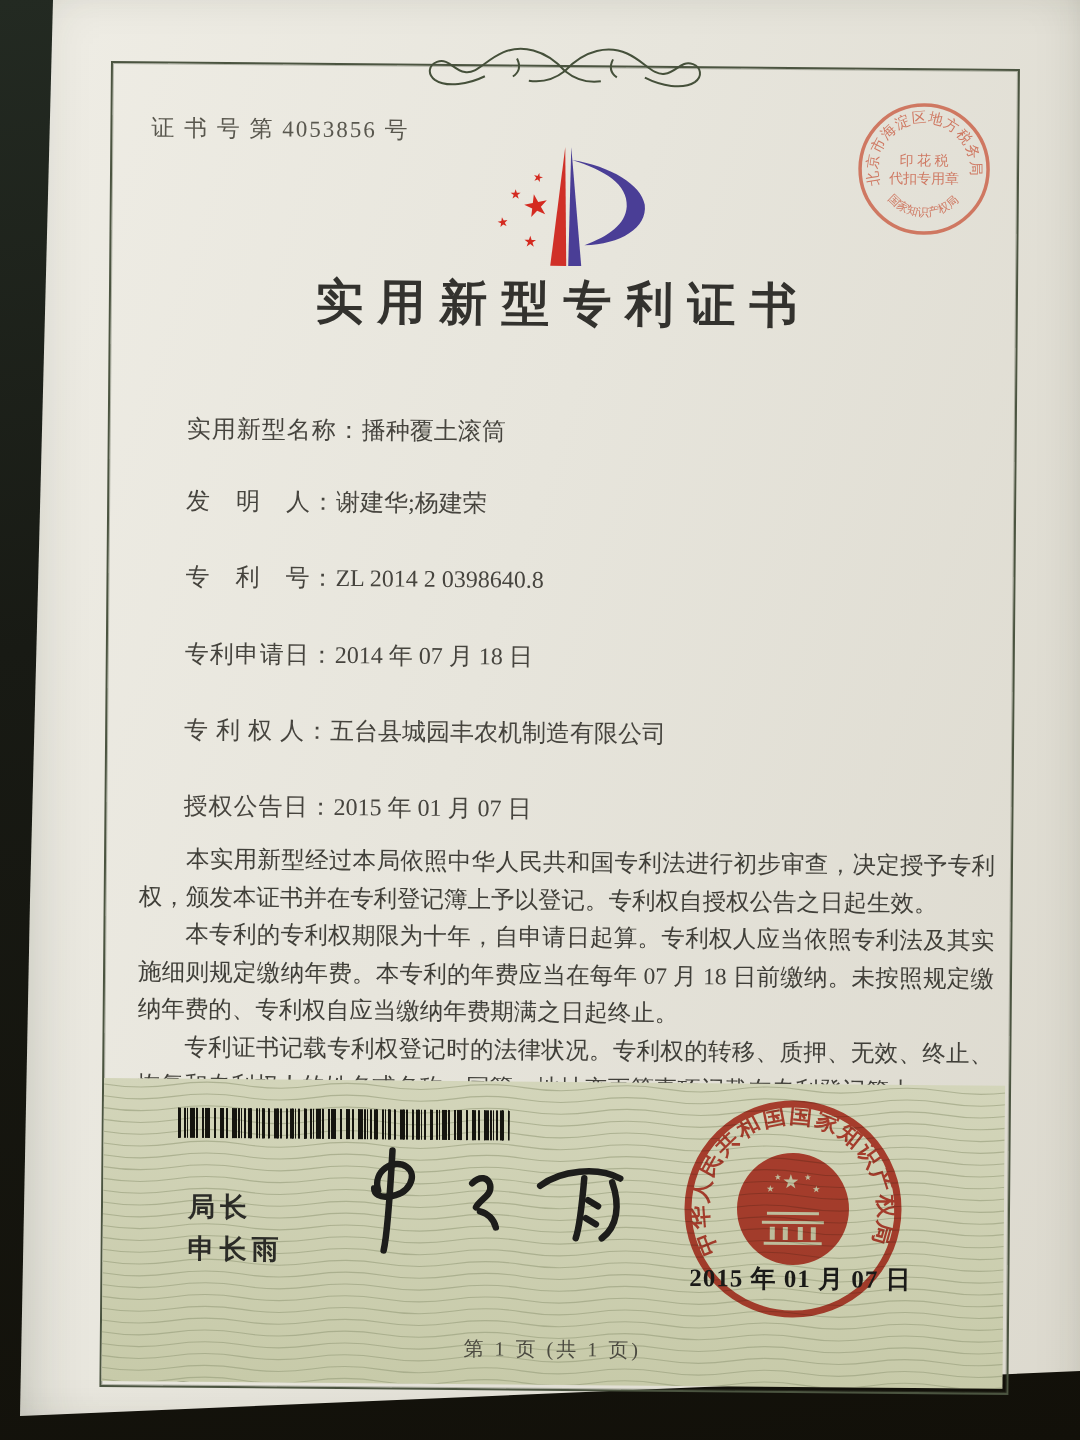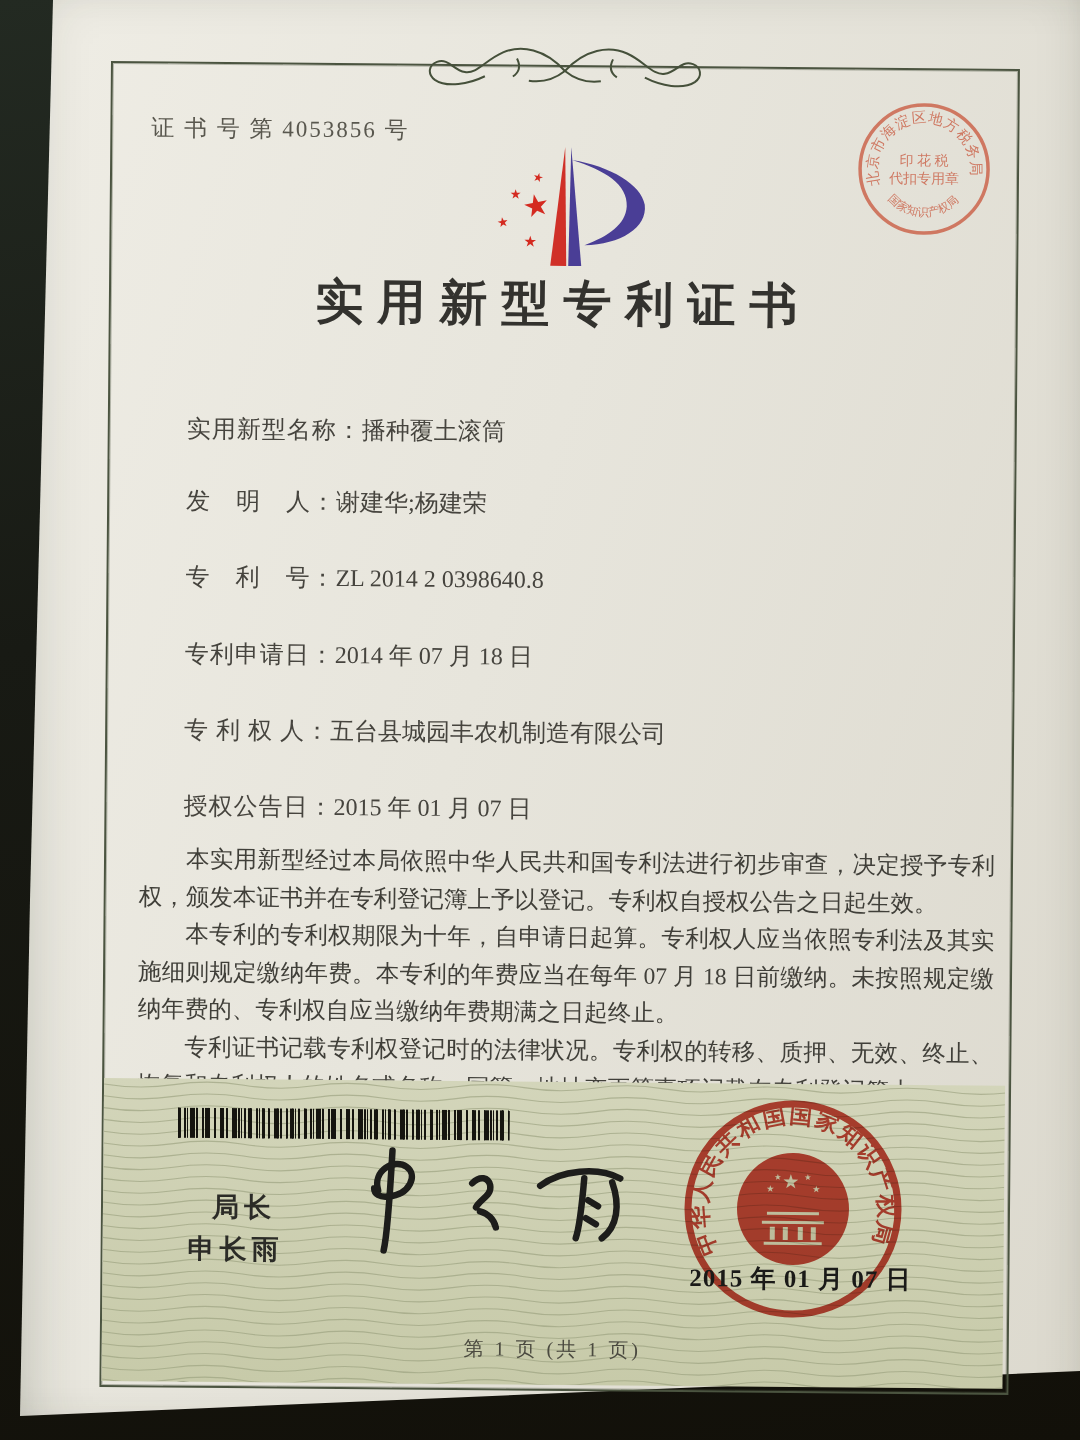--- a/index.html
+++ b/index.html
@@ -163,21 +163,21 @@
         <path d="M0 253.8 q35 5.5 70 0 t70 0 t70 0 t70 0 t70 0 t70 0 t70 0 t70 0 t70 0 t70 0 t70 0 t70 0 t70 0" fill="none" stroke="#9aa07e" stroke-width="1.1" opacity="0.65"></path>
         <path d="M0 265.6 q35 5.5 70 0 t70 0 t70 0 t70 0 t70 0 t70 0 t70 0 t70 0 t70 0 t70 0 t70 0 t70 0 t70 0" fill="none" stroke="#9aa07e" stroke-width="1.1" opacity="0.65"></path>
         <path d="M0 277.4 q35 5.5 70 0 t70 0 t70 0 t70 0 t70 0 t70 0 t70 0 t70 0 t70 0 t70 0 t70 0 t70 0 t70 0" fill="none" stroke="#9aa07e" stroke-width="1.1" opacity="0.65"></path>
         <path d="M0 289.2 q35 5.5 70 0 t70 0 t70 0 t70 0 t70 0 t70 0 t70 0 t70 0 t70 0 t70 0 t70 0 t70 0 t70 0" fill="none" stroke="#9aa07e" stroke-width="1.1" opacity="0.65"></path>
         <path d="M0 301.0 q35 5.5 70 0 t70 0 t70 0 t70 0 t70 0 t70 0 t70 0 t70 0 t70 0 t70 0 t70 0 t70 0 t70 0" fill="none" stroke="#9aa07e" stroke-width="1.1" opacity="0.65"></path>
       </svg>
   </div>
 
   <div id="barcode" class="abs"></div>
 
-  <div class="abs officer" style="top:1188px;margin-left:24px;">局长</div>
+  <div class="abs officer" style="top:1188px;">局长</div>
   <div class="abs officer" style="top:1230px;">申长雨</div>
 
   <svg class="abs" style="left:340px;top:1130px;" width="320" height="150" viewBox="0 0 320 150">
     <g fill="none" stroke="#1d1d1b" stroke-width="6.5" stroke-linecap="round">
       <path d="M48,58 C42,38 64,26 76,34 C88,42 80,62 58,64 C50,65 44,62 44,56"></path>
       <path d="M62,18 C60,60 58,100 54,118"></path>
       <path d="M142,50 C150,42 158,44 160,52 C162,62 150,66 146,74"></path>
       <path d="M150,78 C158,80 164,86 166,94"></path>
       <path d="M210,52 C230,36 268,32 290,44"></path>
       <path d="M254,44 C252,70 250,92 246,104"></path>

